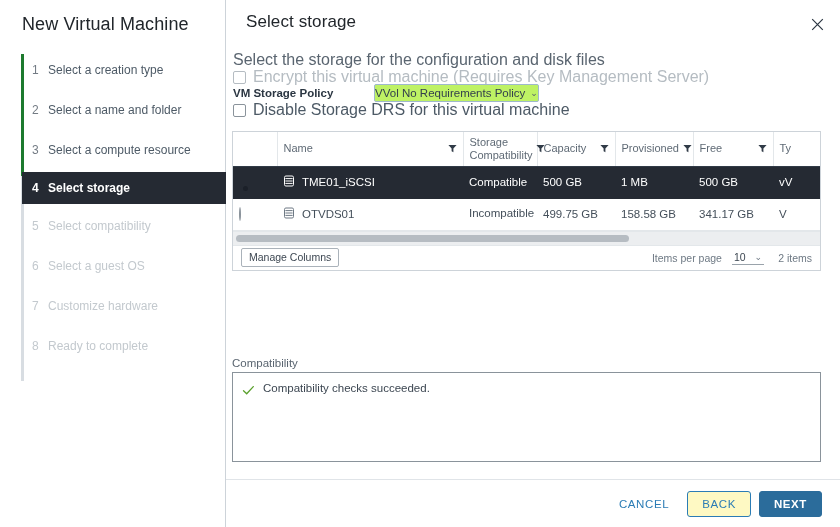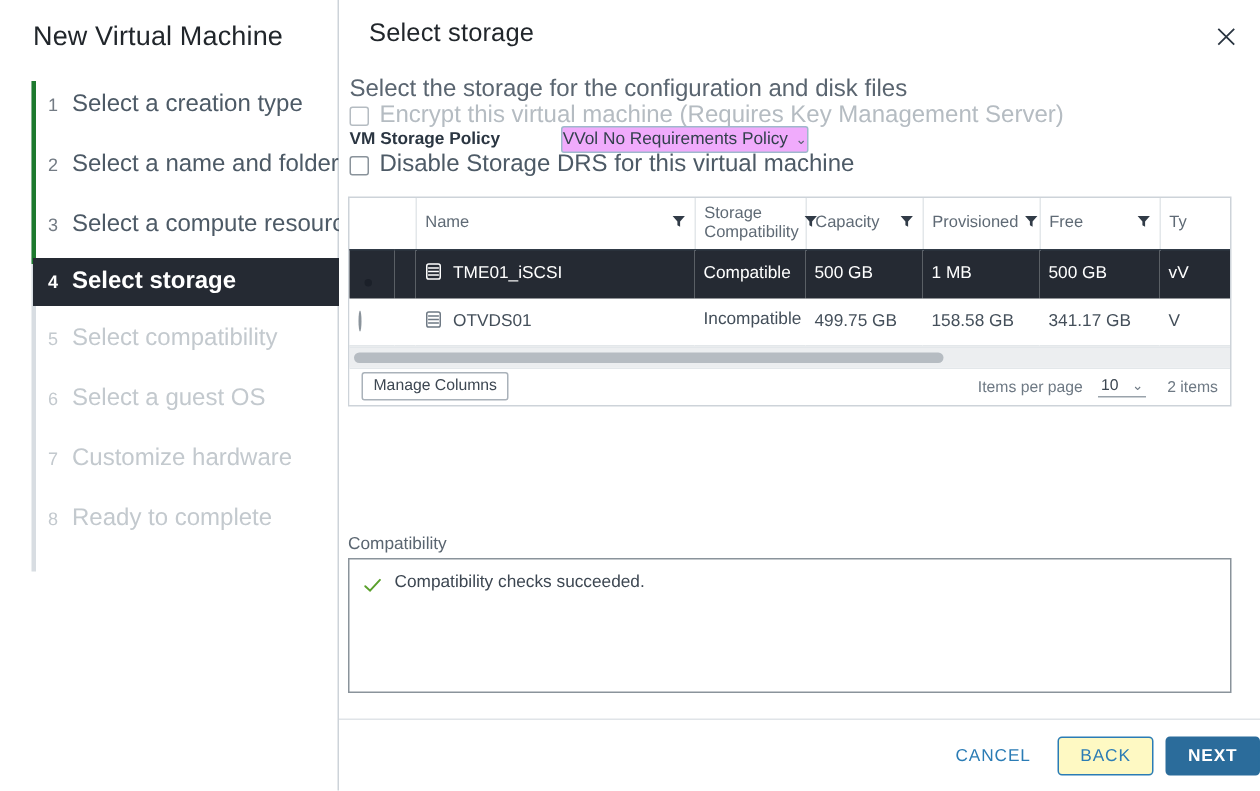--- a/index.html
+++ b/index.html
@@ -70,21 +70,21 @@
     box-sizing: border-box;
     margin-bottom: 4px;
   }
   .step .num {
     width: 16px;
     flex: 0 0 16px;
     font-size: 12px;
     color: #737b84;
   }
   .step .lbl {
-    font-size: 16px;
+    font-size: 12px;
     color: #4d5a66;
     white-space: nowrap;
   }
   .step.done .num { color: #737b84; }
   .step.done .lbl { color: #4d5a66; }
   .step.future .num { color: #c3c9ce; }
   .step.future .lbl { color: #c3c9ce; }
   .step.active {
     background: #252a33;
     margin-left: 22px;
@@ -165,21 +165,21 @@
     font-size: 11.5px;
     font-weight: bold;
     color: #2b3642;
     width: 141px;
   }
   .policy-select {
     width: 165px;
     height: 18px;
     border: 1px solid #9fb8cc;
     border-radius: 2px;
-    background: #f0abfc;
+    background: #bef264;
     font-size: 11.5px;
     color: #33404d;
     display: flex;
     align-items: center;
     justify-content: center;
     box-sizing: border-box;
     cursor: pointer;
     position: relative;
   }
   .policy-select .caret {
@@ -360,20 +360,21 @@
   .footer {
     position: absolute;
     left: 0;
     right: 0;
     bottom: 0;
     height: 48px;
     border-top: 1px solid #e0e4e8;
     display: flex;
     align-items: center;
     justify-content: flex-end;
+    padding-right: 18px;
     box-sizing: border-box;
     background: #fff;
   }
   .btn {
     font-size: 11.5px;
     letter-spacing: 0.6px;
     border-radius: 3px;
     cursor: pointer;
     display: flex;
     align-items: center;

